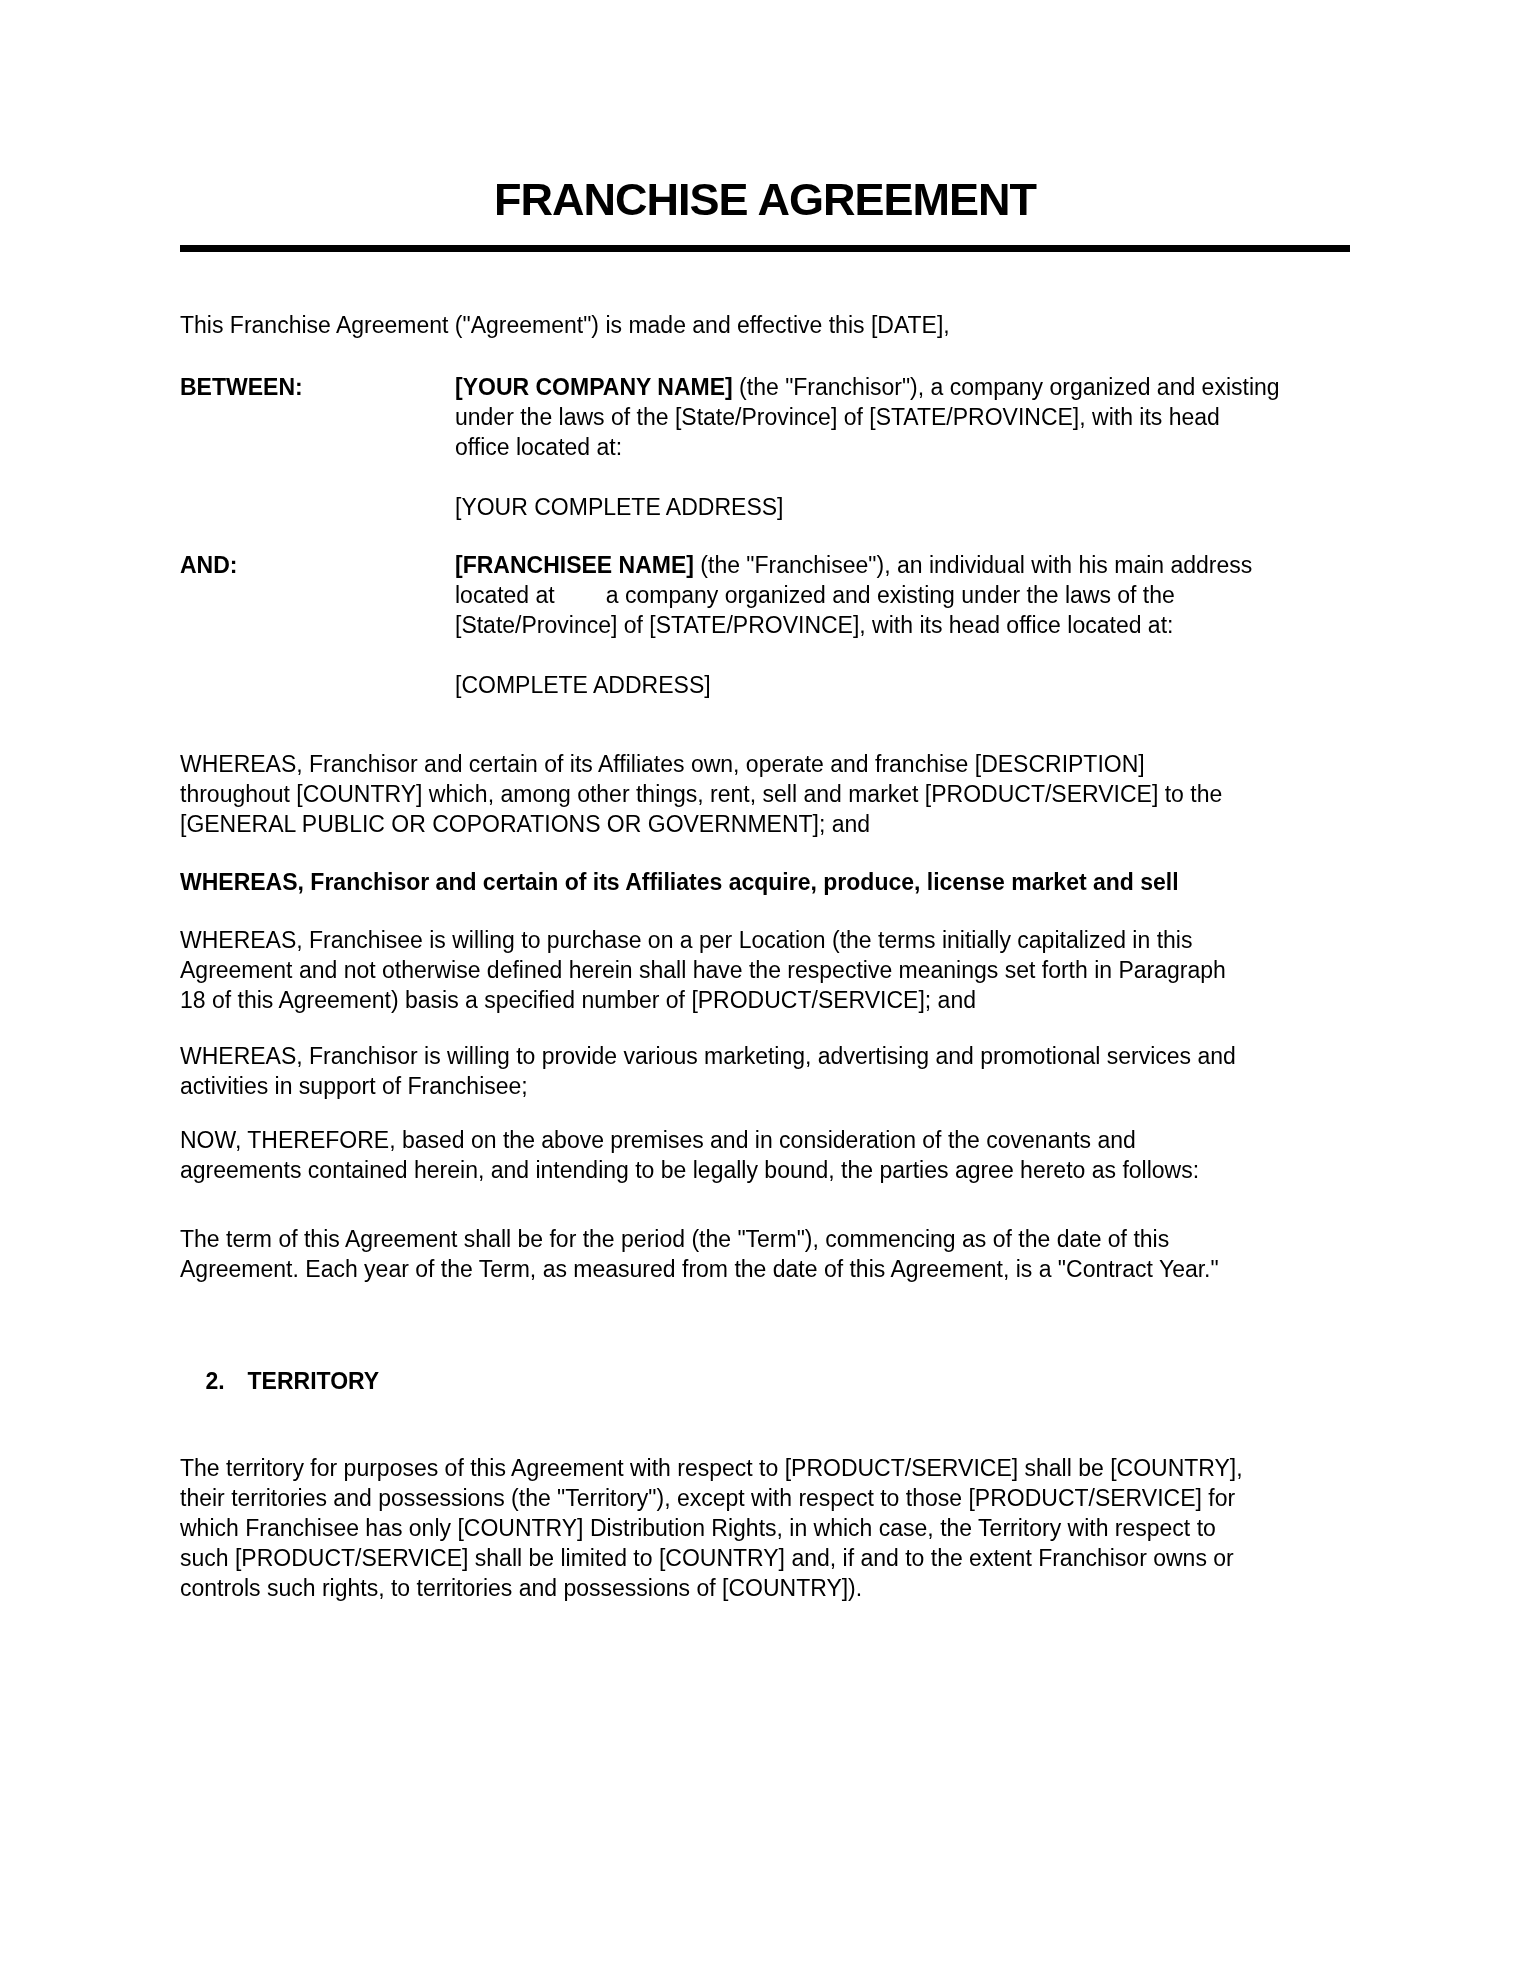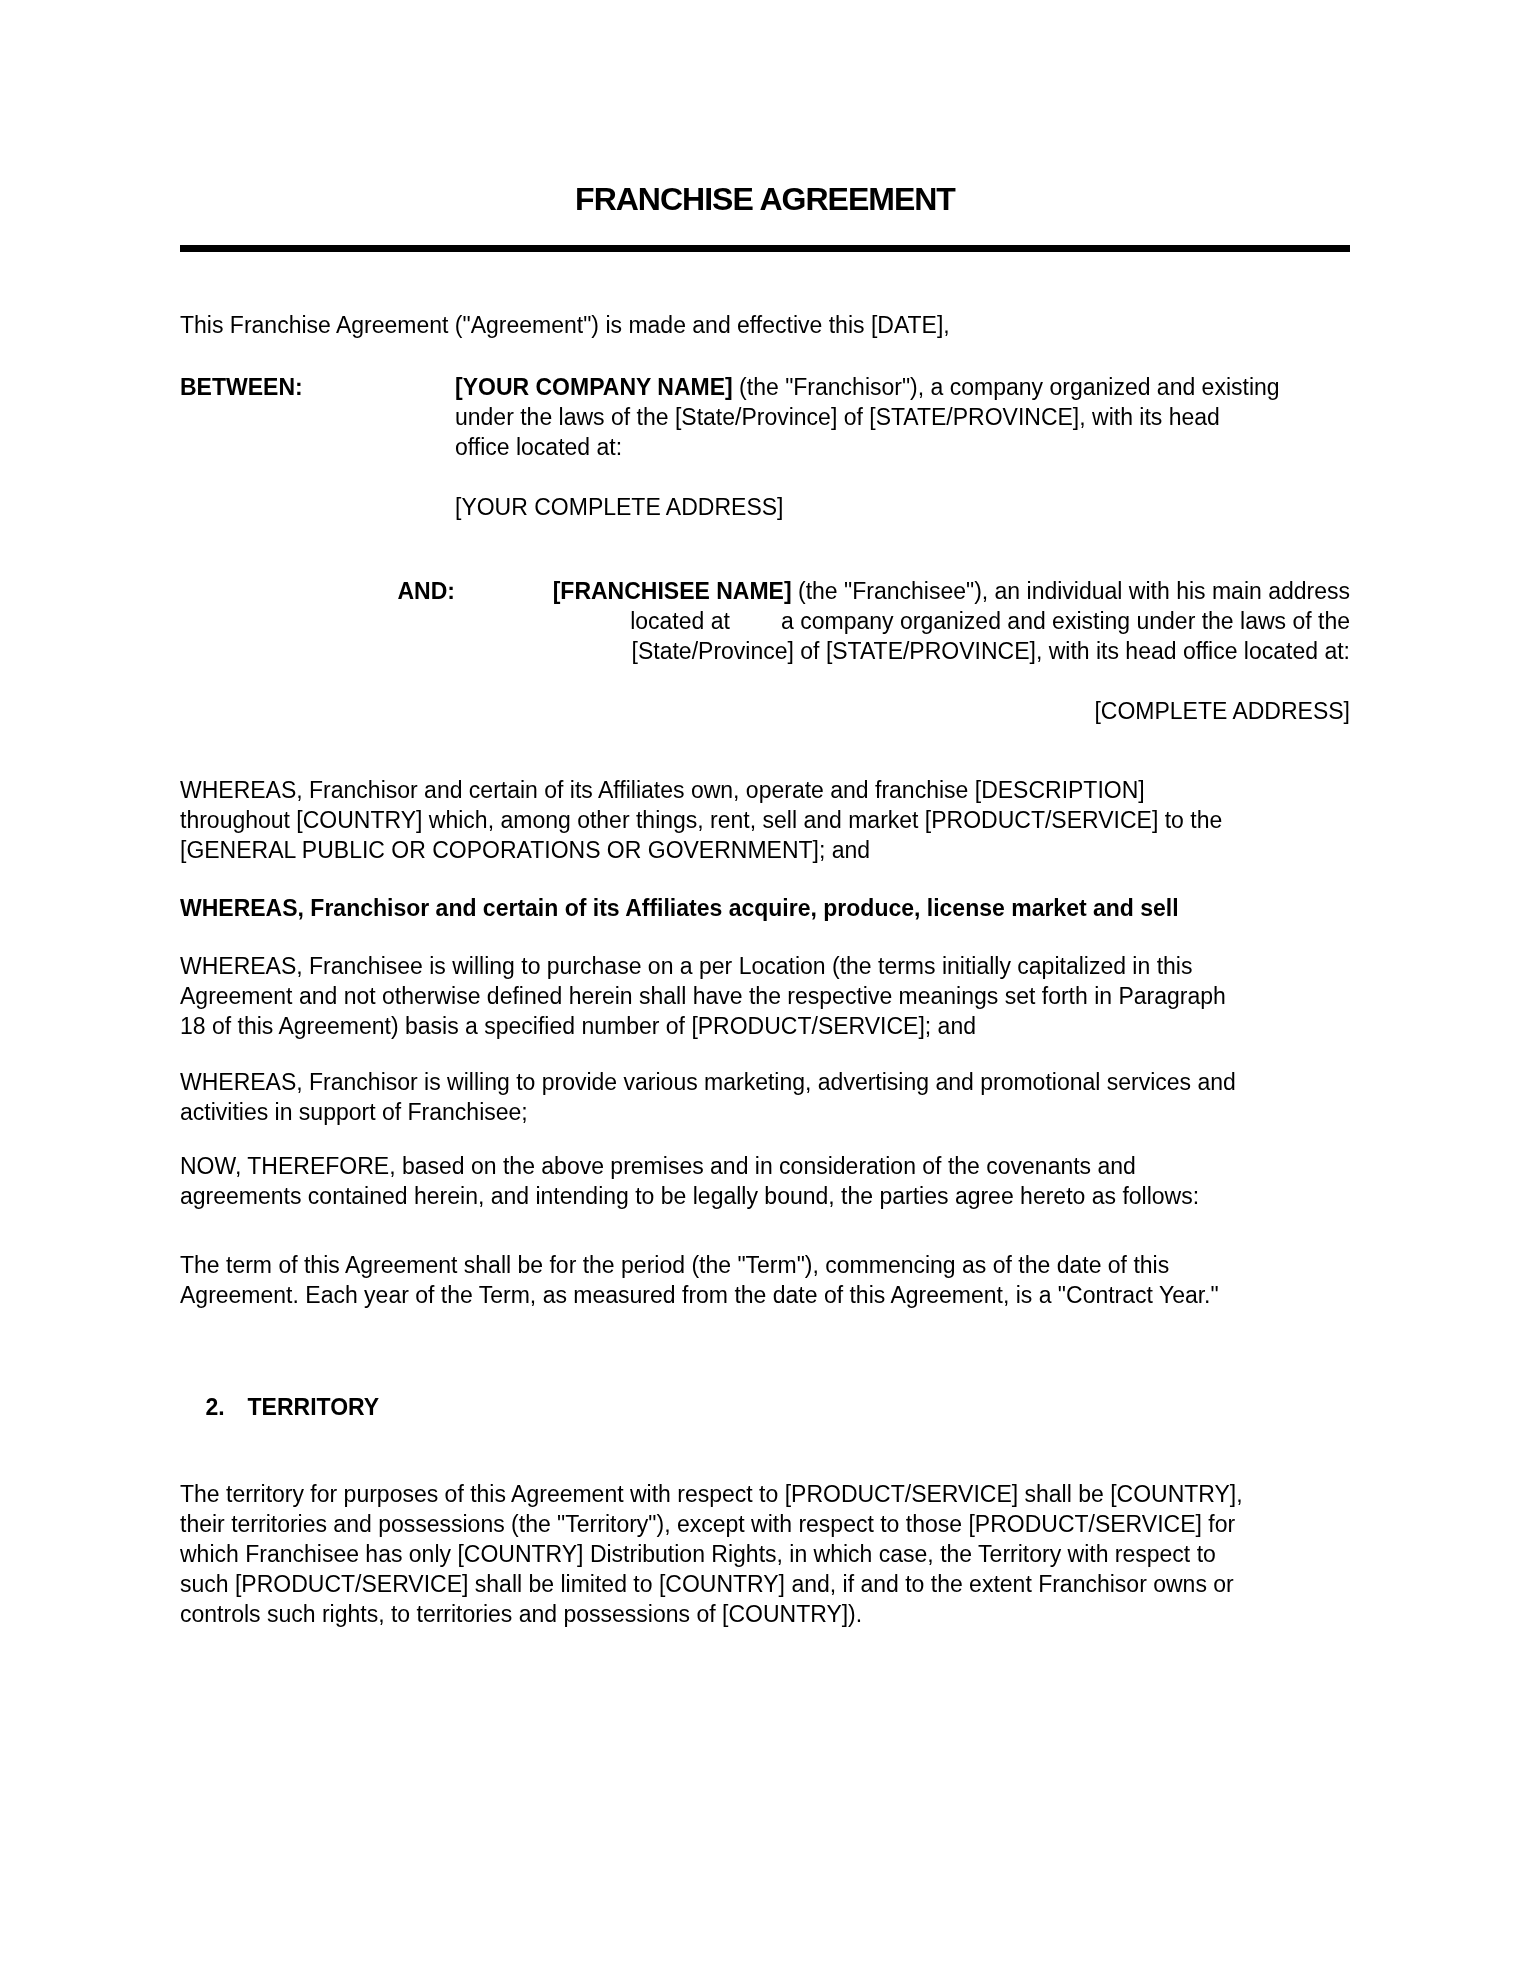--- a/index.html
+++ b/index.html
@@ -12,38 +12,38 @@
     box-sizing: border-box;
     padding: 178px 180px 0 180px;
     font-family: "Liberation Sans", sans-serif;
     font-size: 23px;
     line-height: 30px;
     color: #000000;
     overflow: hidden;
   }
   h1.doc-title {
     margin: 0;
-    font-size: 32px;
+    font-size: 45px;
     line-height: 43px;
     font-weight: bold;
     letter-spacing: -1px;
     text-align: center;
     white-space: pre;
   }
   .rule {
     margin-top: 24px;
     height: 7px;
     background: #000000;
   }
   .line { white-space: pre; }
   .b { font-weight: bold; }
   p.intro { margin: 58px 0 0 0; }
   .party-row { display: flex; }
   .party-row.between { margin-top: 32px; }
-  .party-row.and { margin-top: 54px; text-align: right; }
+  .party-row.and { margin-top: 28px; }
   .party-label { width: 275px; flex: 0 0 275px; font-weight: bold; white-space: pre; }
   .party-body { flex: 1 1 auto; }
   .line.address { margin-top: 30px; }
   .para { margin: 0; }
   .para.r1 { margin-top: 49px; }
   .para.r2 { margin-top: 28px; font-weight: bold; }
   .para.r3 { margin-top: 28px; }
   .para.r4 { margin-top: 26px; }
   .para.r5 { margin-top: 24px; }
   .section-heading { font-weight: bold; white-space: pre; }

